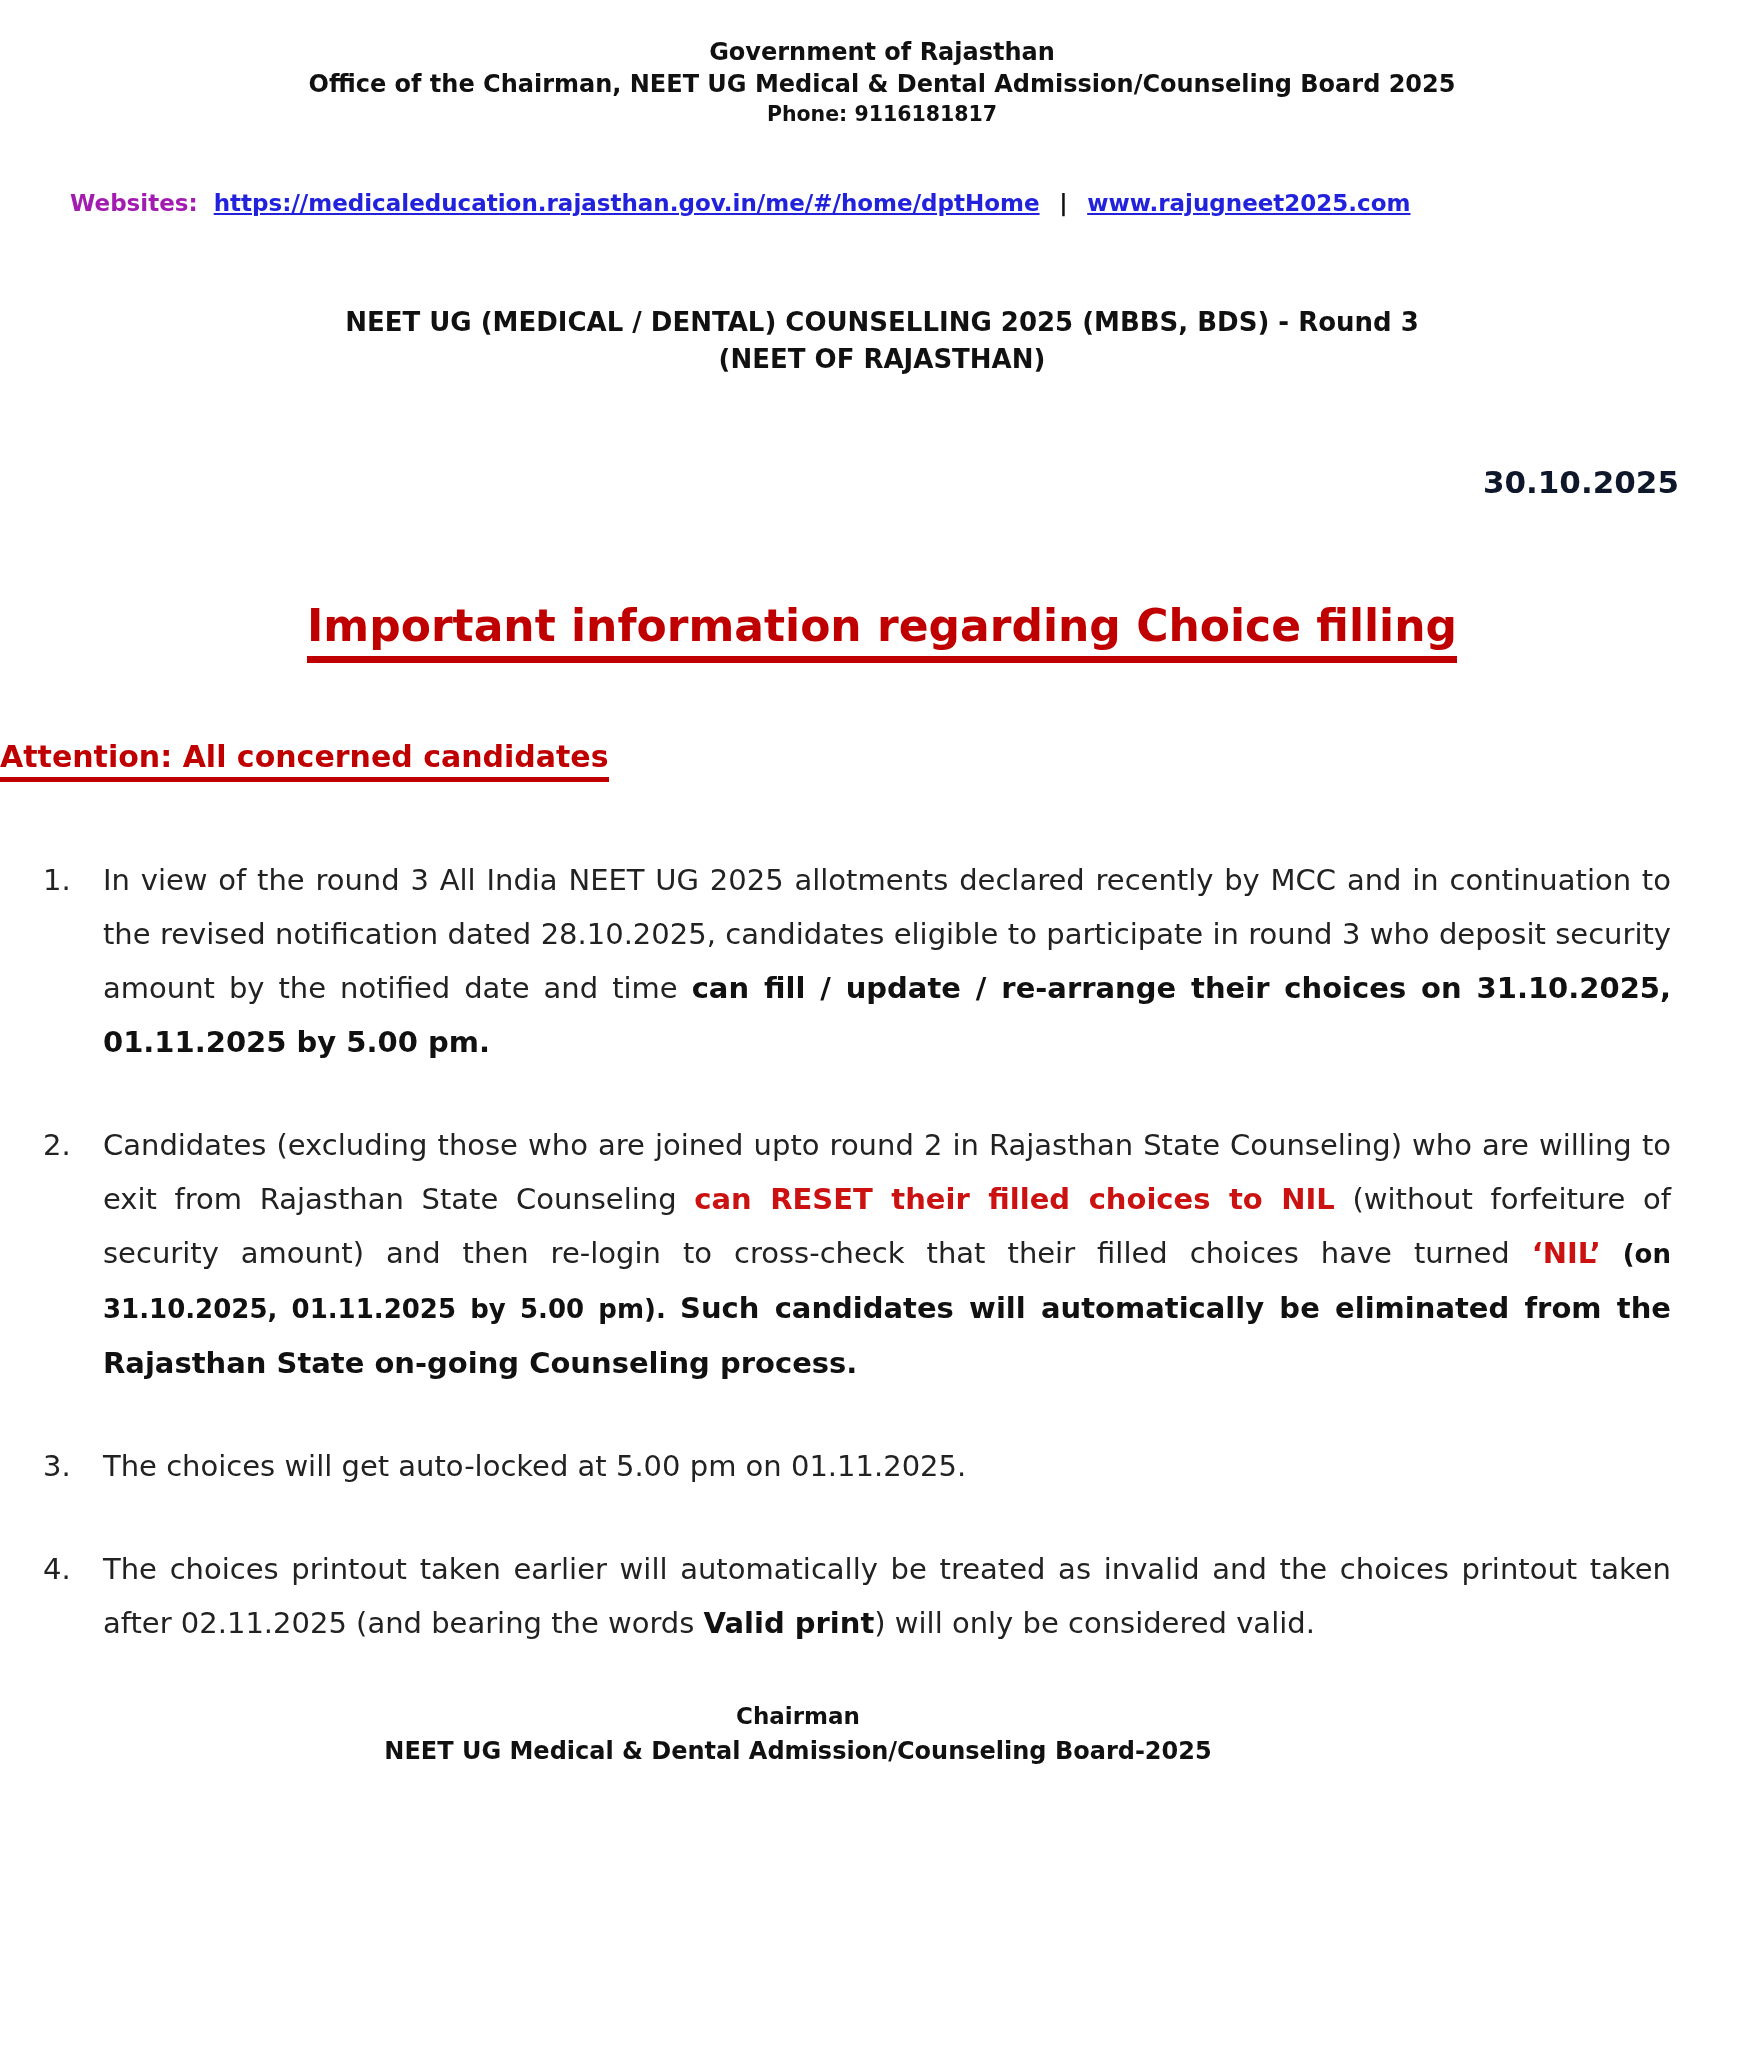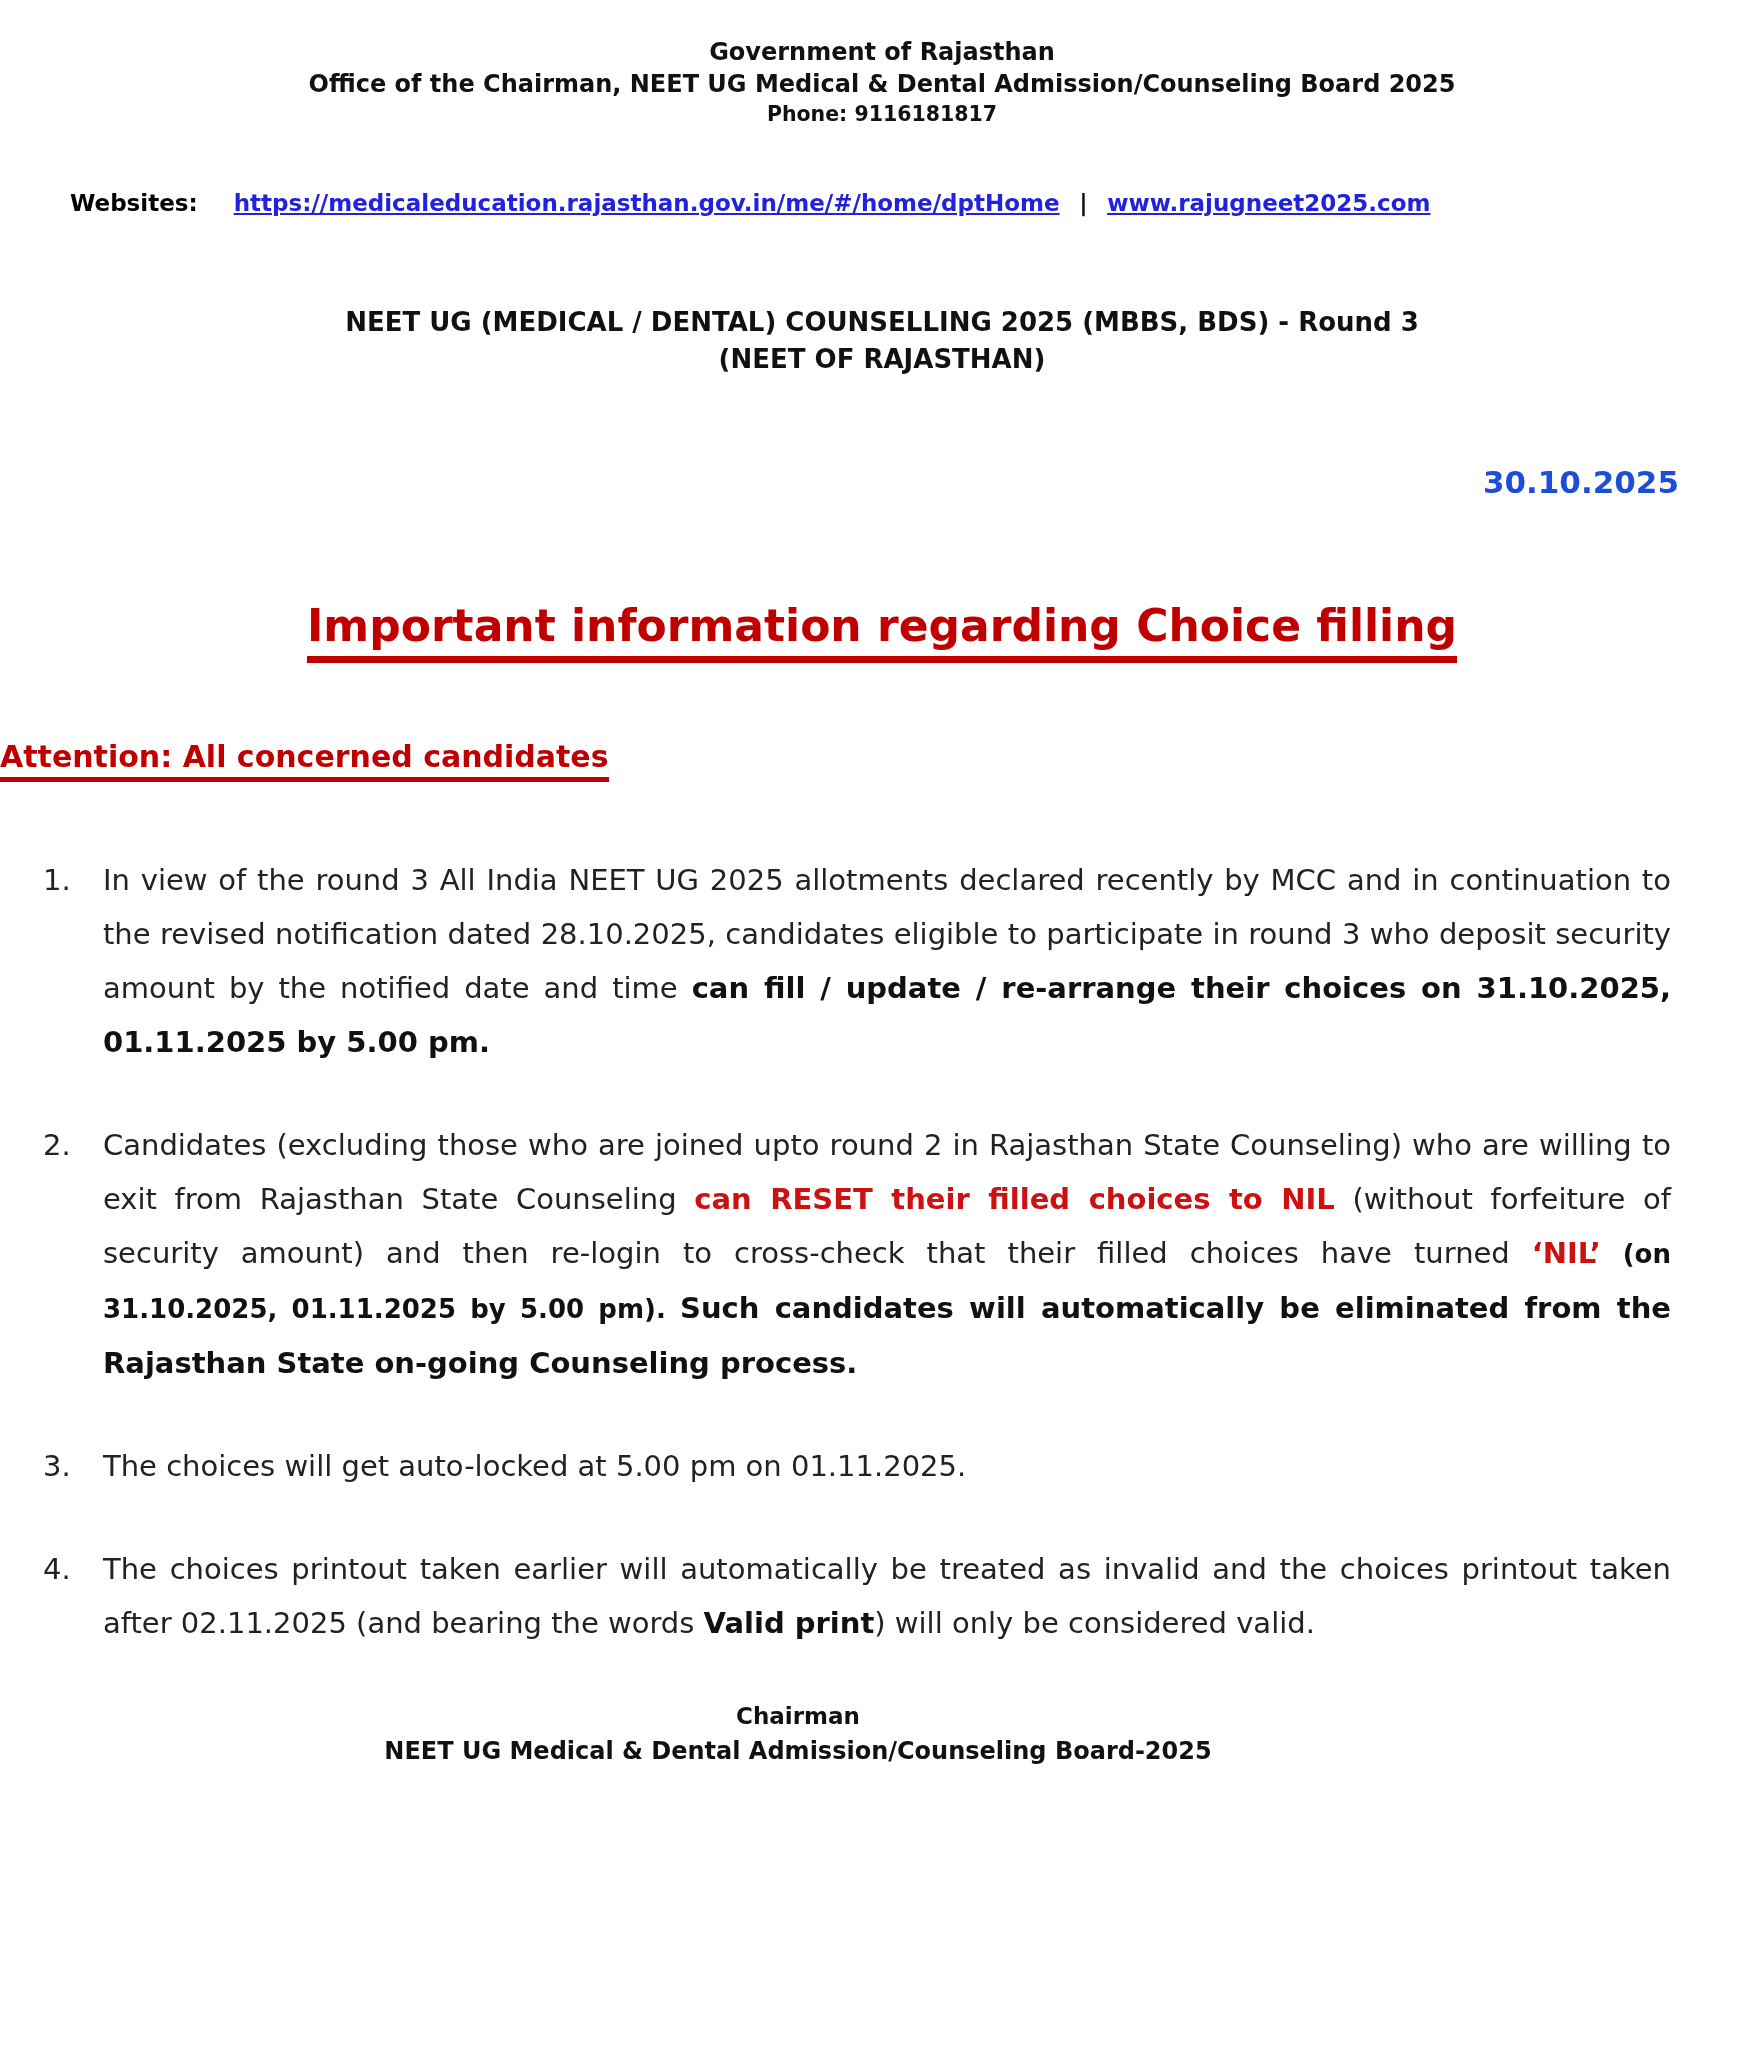--- a/index.html
+++ b/index.html
@@ -34,21 +34,21 @@
 
   
   .websites {
     margin-top: 59px;
     padding-left: 70px;
     font-size: 23px;
     font-weight: bold;
     line-height: 30px;
     white-space: nowrap;
   }
-  .ws-label { color: #000000; margin-right: 36px; }
+  .ws-label { color: #a21caf; margin-right: 16px; }
   .ws-link {
     color: var(--link-blue, #2222DD);
     text-decoration: underline;
     cursor: pointer;
   }
   .ws-sep { color: #111; margin: 0 19.6px; font-weight: bold; }
 
   
   .doc-title {
     margin-top: 86px;
@@ -59,21 +59,21 @@
     color: #111;
   }
 
   
   .doc-date {
     margin-top: 86px;
     text-align: right;
     padding-right: 85px;
     font-weight: bold;
     font-size: 31px;
-    color: #1d4ed8;
+    color: #0f172a;
   }
 
   
   .main-heading {
     margin-top: 100px;
     text-align: center;
   }
   .main-heading span {
     display: inline-block;
     color: var(--heading-red, #C00000);

